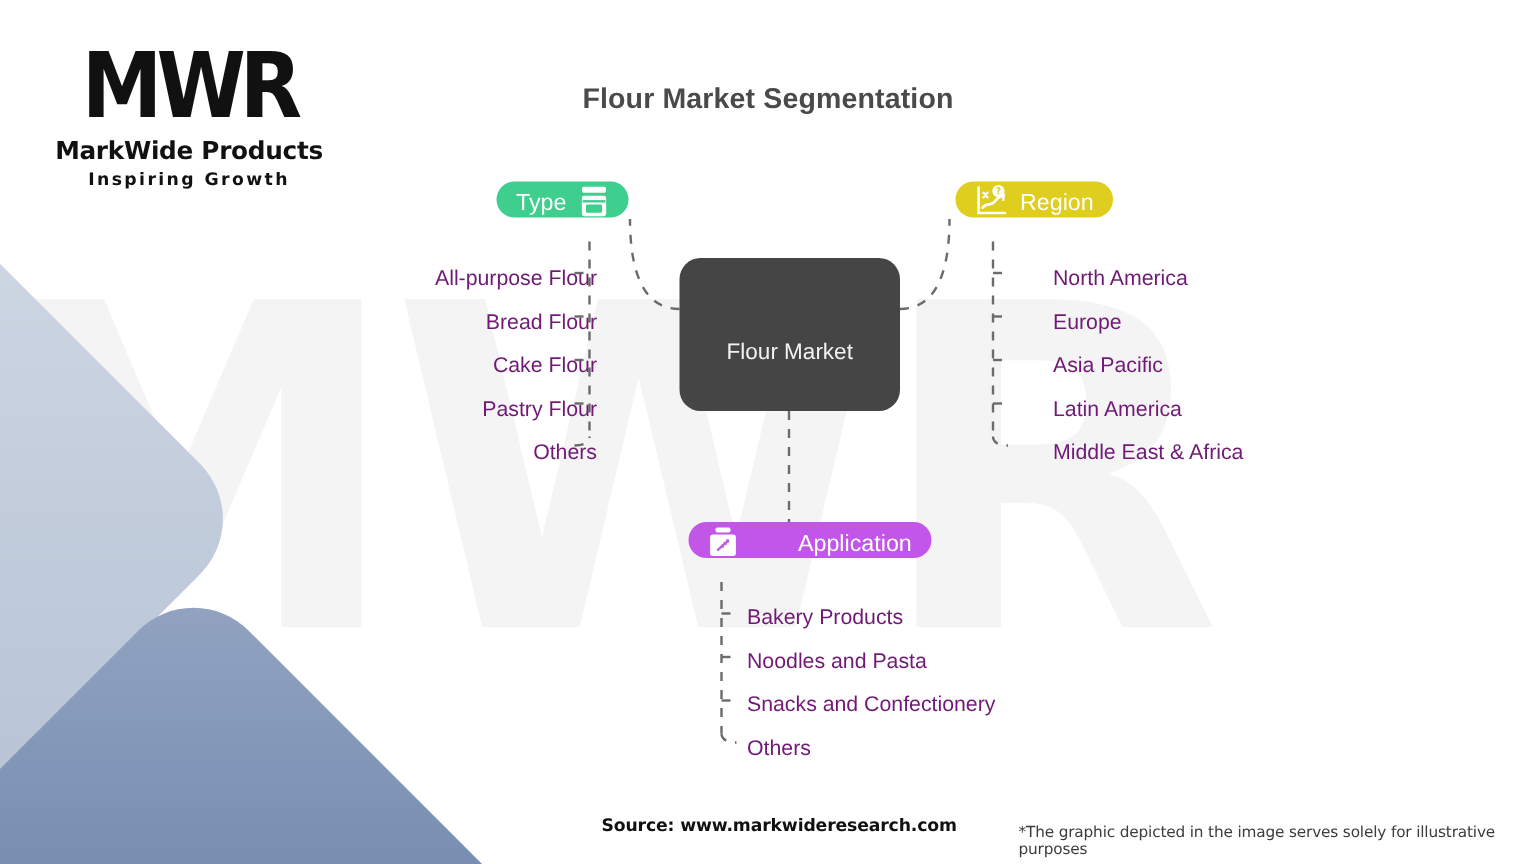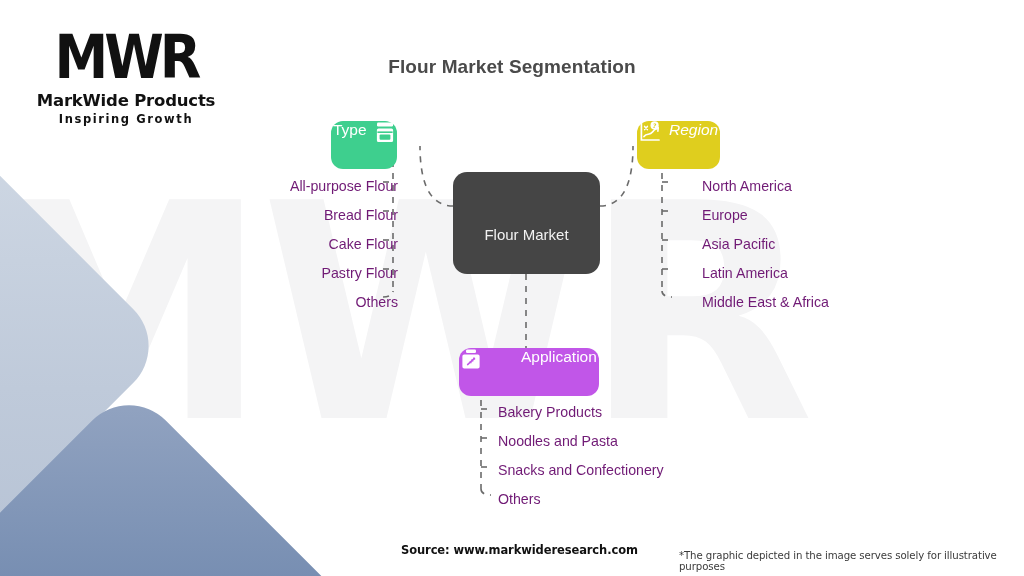--- a/index.html
+++ b/index.html
@@ -102,34 +102,34 @@
   }
   #central-node .label {
     color:#f2f2f2;
     font-size:15px;
     margin-top:22px;
   }
 
   
   .badge {
     position:absolute;
-    height:48px;
+    height:24px;
     border-radius:12px;
     display:flex;
-    align-items:flex-start;
+    align-items:flex-end;
     gap:8px;
-    padding:0 2px;
+    padding:0 13px;
     color:#ffffff;
     font-size:15.5px;
   }
   .badge .badge-label { white-space:nowrap; }
   .badge svg { display:block; }
 
   #badge-type      { left:331px; top:121px; background:#3ecf8e; }
-  #badge-region    { left:637px; top:121px; background:#dfce1e;font-style:italic; }
+  #badge-region    { left:637px; top:121px; background:#dfce1e; }
   #badge-application { left:459px; top:348px; background:#c156e8;gap:40px; }
 
   
   .item-list { position:absolute; }
   .item {
     font-size:14.2px;
     color:#701a75;
     white-space:nowrap;
     line-height:29px;
     height:29px;

